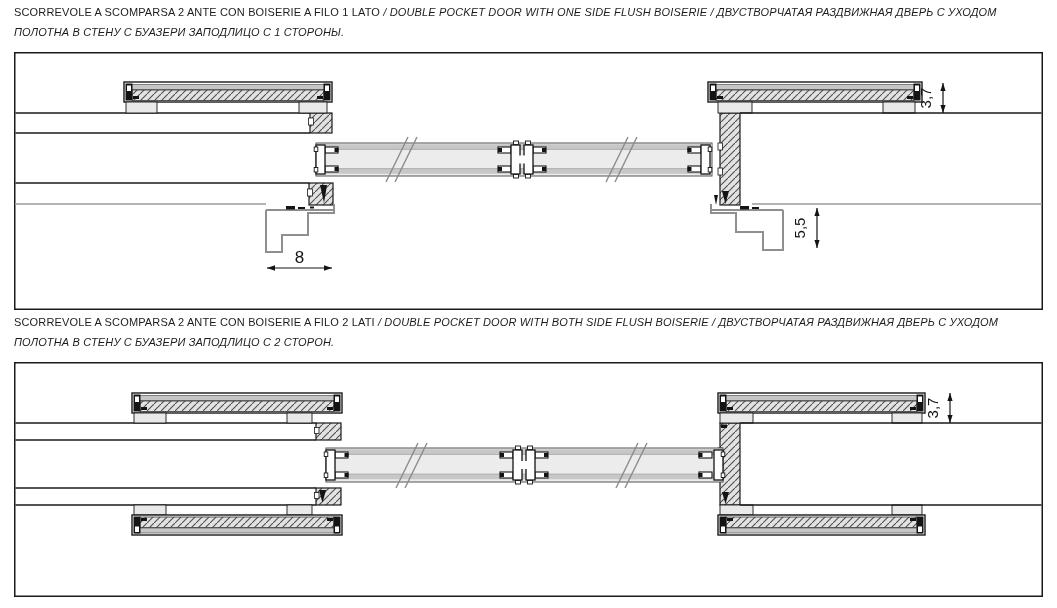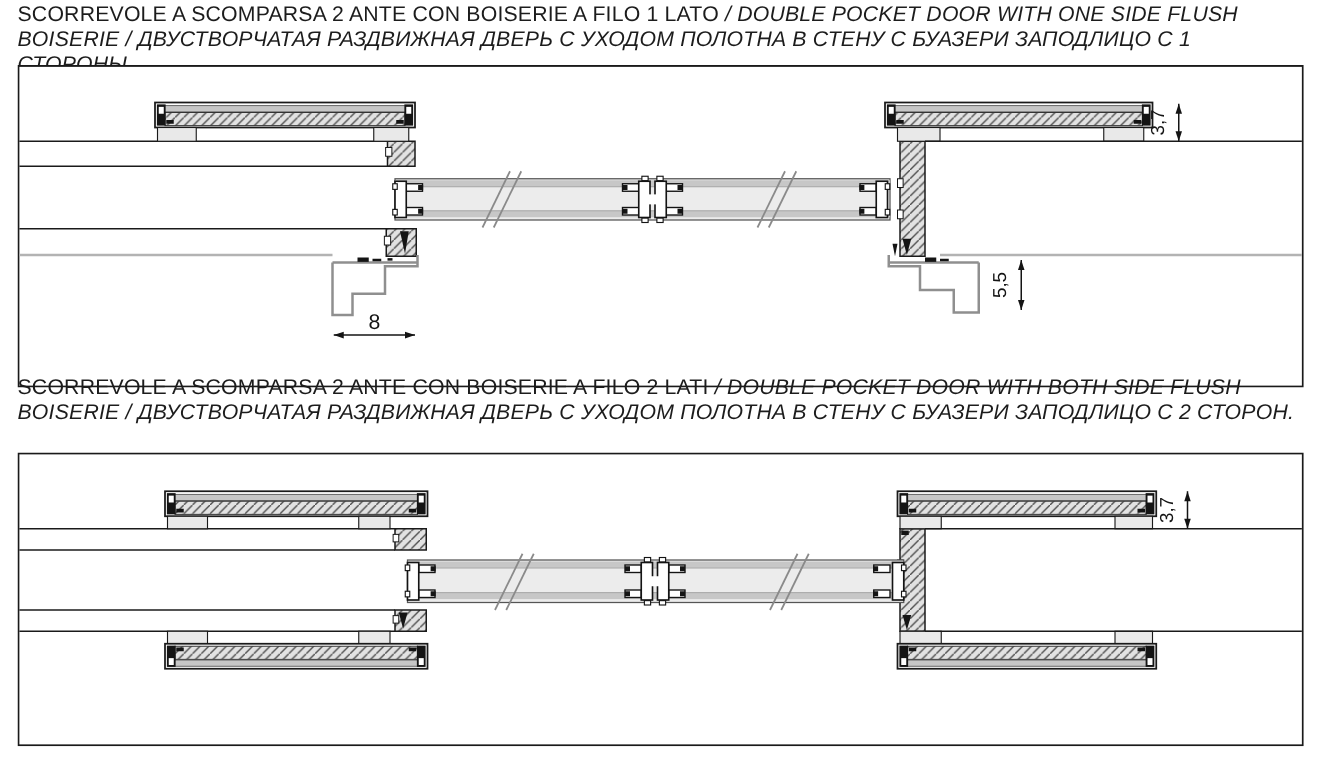--- a/index.html
+++ b/index.html
@@ -1,19 +1,19 @@
 <!DOCTYPE html>
 <html><head>
 <meta charset="utf-8">
 <style>
   html,body{margin:0;padding:0;background:#ffffff;}
   body{width:1057px;height:608px;position:relative;font-family:"Liberation Sans",sans-serif;overflow:hidden;}
   .sec-title{
     position:absolute;left:14px;width:1032px;margin:0;
-    font-size:17px;line-height:20px;letter-spacing:.15px;
+    font-size:11px;line-height:20px;letter-spacing:.15px;
     color:#1c1c1c;white-space:pre-wrap;
   }
   .sec-title .it{font-style:italic;}
   .drawing{position:absolute;left:14px;}
   svg text{font-family:"Liberation Sans",sans-serif;fill:#141414;}
 </style>
 </head>
 <body>
 
 <p class="sec-title" style="top:2px"><span>SCORREVOLE A SCOMPARSA 2 ANTE CON BOISERIE A FILO 1 LATO</span><span class="it"> / </span><span class="it">DOUBLE POCKET DOOR WITH ONE SIDE FLUSH BOISERIE</span><span class="it"> / </span><span class="it">ДВУСТВОРЧАТАЯ РАЗДВИЖНАЯ ДВЕРЬ С УХОДОМ ПОЛОТНА В СТЕНУ С БУАЗЕРИ ЗАПОДЛИЦО С 1 СТОРОНЫ.</span></p>
@@ -167,21 +167,21 @@
   </g>
 
   <g>
     <line x1="929" y1="31" x2="929" y2="61" stroke="#141414" stroke-width="1.2"></line>
     <polygon points="929,31 926.4,39 931.6,39" fill="#141414"></polygon>
     <polygon points="929,61 926.4,53 931.6,53" fill="#141414"></polygon>
     <text transform="translate(917,46) rotate(-90)" text-anchor="middle" font-size="15">3,7</text>
   </g>
 </svg>
 
-<p class="sec-title" style="top:300px"><span>SCORREVOLE A SCOMPARSA 2 ANTE CON BOISERIE A FILO 2 LATI</span><span class="it"> / </span><span class="it">DOUBLE POCKET DOOR WITH BOTH SIDE FLUSH BOISERIE</span><span class="it"> / </span><span class="it">ДВУСТВОРЧАТАЯ РАЗДВИЖНАЯ ДВЕРЬ С УХОДОМ ПОЛОТНА В СТЕНУ С БУАЗЕРИ ЗАПОДЛИЦО С 2 СТОРОН.</span></p>
+<p class="sec-title" style="top:312px"><span>SCORREVOLE A SCOMPARSA 2 ANTE CON BOISERIE A FILO 2 LATI</span><span class="it"> / </span><span class="it">DOUBLE POCKET DOOR WITH BOTH SIDE FLUSH BOISERIE</span><span class="it"> / </span><span class="it">ДВУСТВОРЧАТАЯ РАЗДВИЖНАЯ ДВЕРЬ С УХОДОМ ПОЛОТНА В СТЕНУ С БУАЗЕРИ ЗАПОДЛИЦО С 2 СТОРОН.</span></p>
 
 <svg class="drawing" style="top:362px" width="1029" height="235" viewBox="0 0 1029 235">
   <defs>
     <pattern id="h2" width="7" height="7" patternUnits="userSpaceOnUse">
       <rect width="7" height="7" fill="#e2e2e2"></rect>
       <path d="M-1,8 L8,-1" stroke="#4d4d4d" stroke-width="1.1"></path>
     </pattern>
   </defs>
 
   <rect x="0.75" y="0.75" width="1027.5" height="233.5" fill="#ffffff" stroke="#1a1a1a" stroke-width="1.5"></rect>

